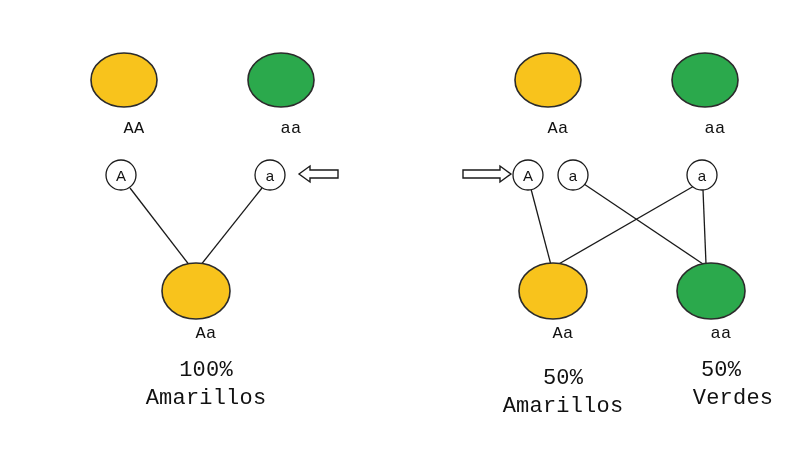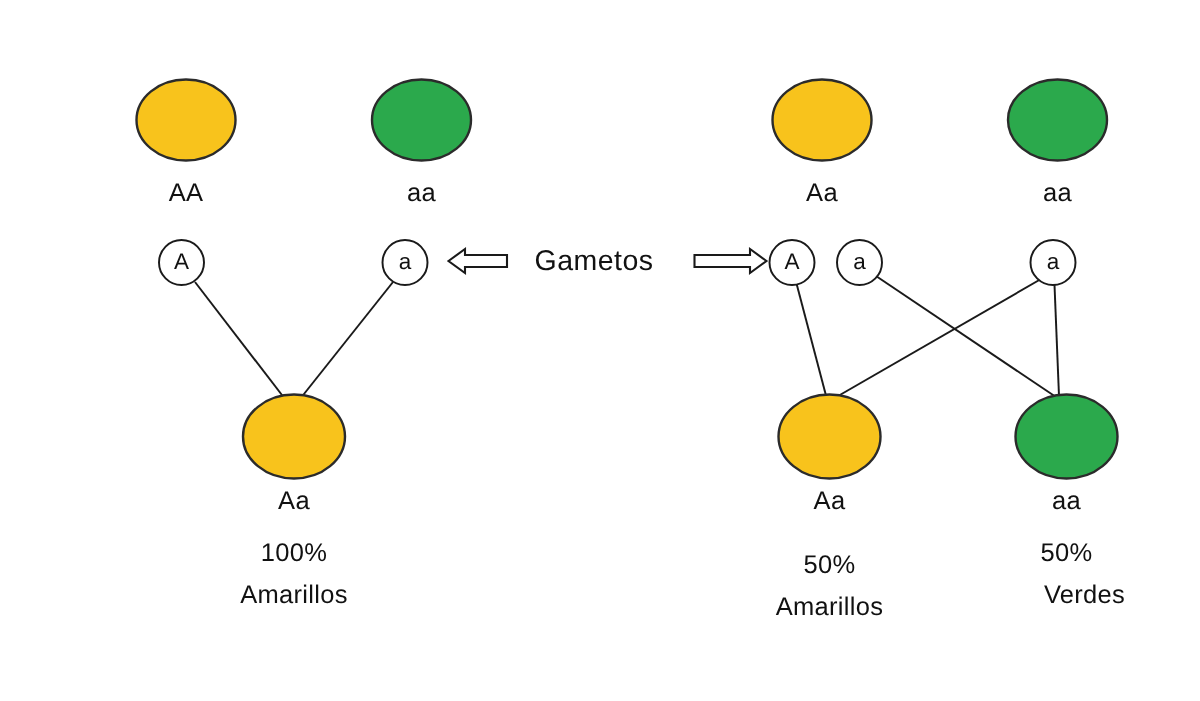--- a/index.html
+++ b/index.html
@@ -22,34 +22,35 @@
   #diagram-svg {
     position: absolute;
     left: 0;
     top: 0;
     width: 800px;
     height: 467px;
     display: block;
   }
   .label-text {
     position: absolute;
-    font-family: Liberation Sans, sans-serif;
+    font-family: Liberation Mono, monospace;
     color: #111111;
     white-space: nowrap;
     text-align: center;
     transform: translateX(-50%);
     line-height: 1.0;
     user-select: none;
+    margin-left: 10px;
   }
   .genotype-label {
     font-size: 17px;
     letter-spacing: 0.2px;
   }
   .pheno-label {
-    font-size: 17px;
+    font-size: 22px;
     letter-spacing: 0.2px;
   }
   .gametos-label {
     font-size: 19px;
     letter-spacing: 0.3px;
   }
   .allele-glyph {
     position: absolute;
     font-size: 15px;
     font-family: "Liberation Sans", "DejaVu Sans", sans-serif;
@@ -111,21 +112,20 @@
   <span class="allele-glyph" style="left:270px; top:175px;">a</span>
   <span class="allele-glyph" style="left:528px; top:175px;">A</span>
   <span class="allele-glyph" style="left:573px; top:175px;">a</span>
   <span class="allele-glyph" style="left:702px; top:175px;">a</span>
 
   <span class="label-text genotype-label" style="left:124px; top:120px;">AA</span>
   <span class="label-text genotype-label" style="left:281px; top:120px;">aa</span>
   <span class="label-text genotype-label" style="left:548px; top:120px;">Aa</span>
   <span class="label-text genotype-label" style="left:705px; top:120px;">aa</span>
 
-  <span class="label-text gametos-label" style="left:396px; top:165px;">Gametos</span>
 
   <span class="label-text genotype-label" style="left:196px; top:325px;">Aa</span>
   <span class="label-text genotype-label" style="left:553px; top:325px;">Aa</span>
   <span class="label-text genotype-label" style="left:711px; top:325px;">aa</span>
 
   <span class="label-text pheno-label" style="left:196px; top:360px;">100%</span>
   <span class="label-text pheno-label" style="left:553px; top:368px;">50%</span>
   <span class="label-text pheno-label" style="left:711px; top:360px;">50%</span>
 
   <span class="label-text pheno-label" style="left:196px; top:388px;">Amarillos</span>

